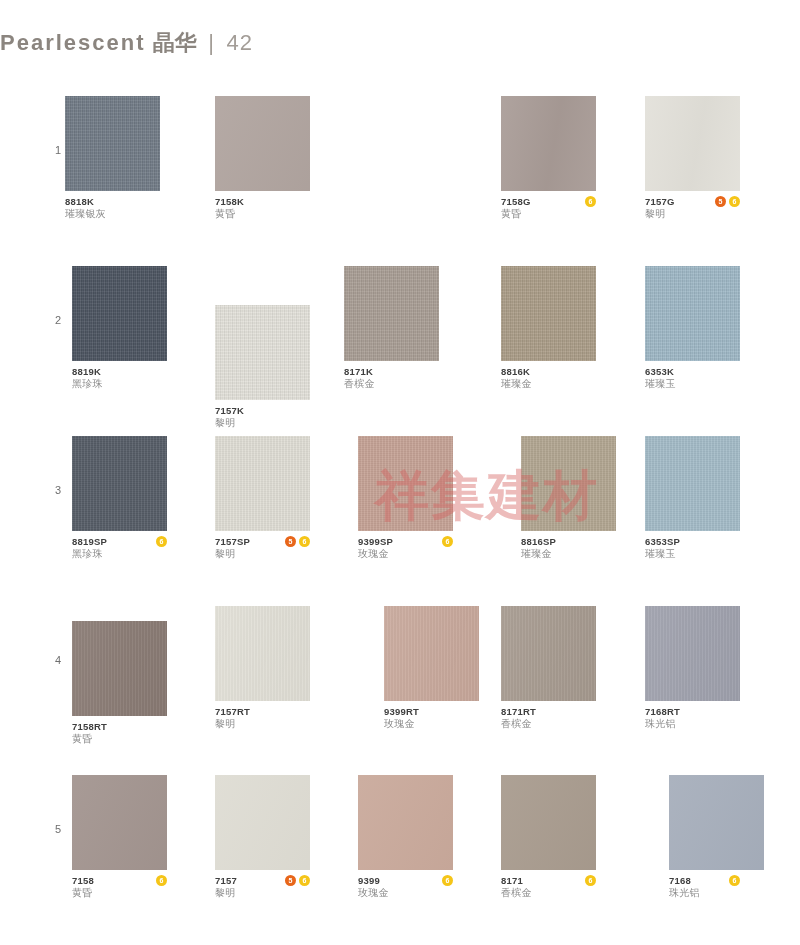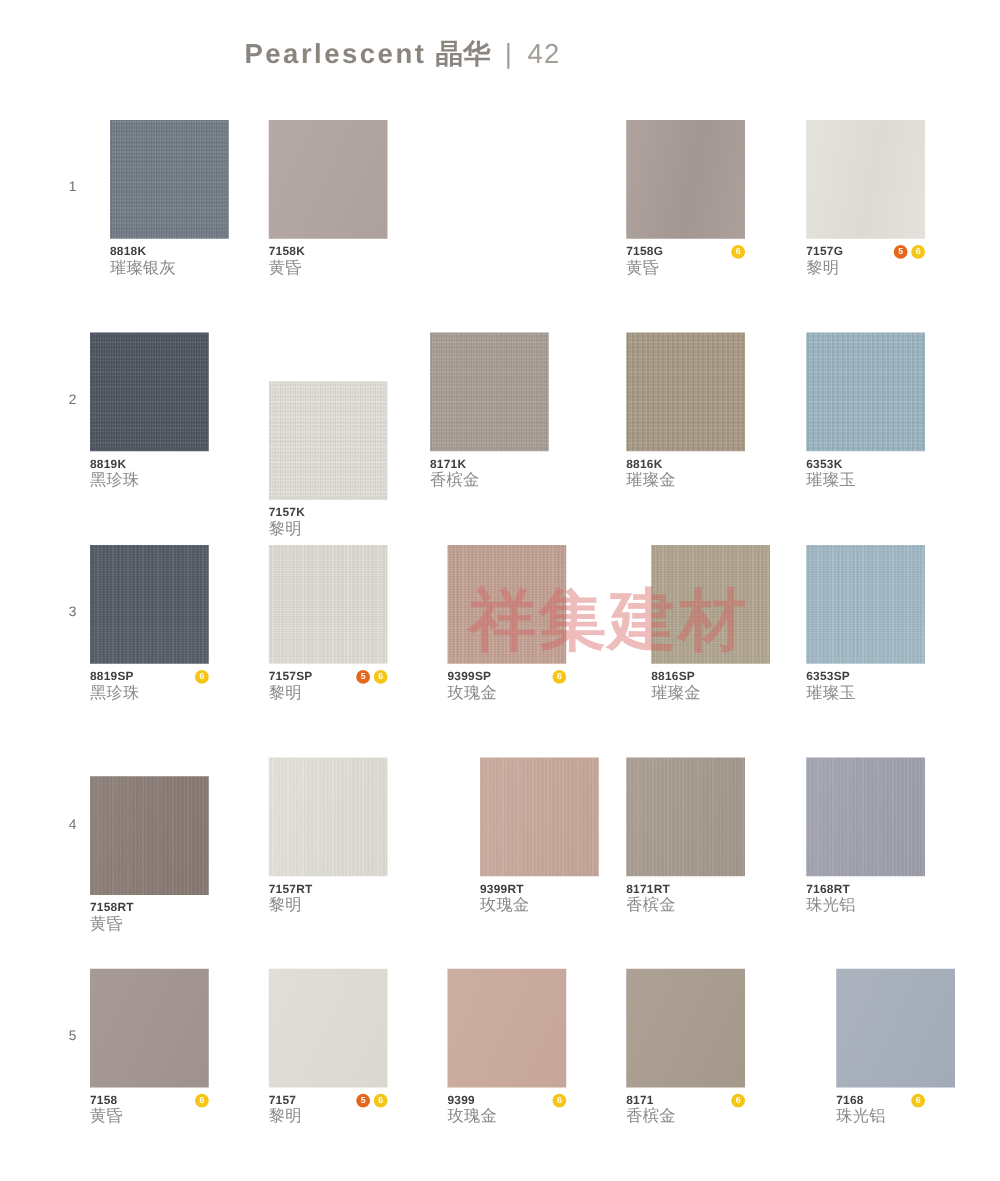--- a/index.html
+++ b/index.html
@@ -8,21 +8,21 @@
     width: 800px; height: 945px;
     background: #ffffff;
     font-family: "Liberation Sans", "DejaVu Sans", sans-serif;
     position: relative;
     overflow: hidden;
   }
 
   .page-title {
     position: absolute;
     top: 28px; left: 0; width: 644px;
-    text-align: center;
+    text-align: left;
     font-size: 22px;
     font-weight: bold;
     letter-spacing: 1.2px;
     color: #8b857f;
     white-space: nowrap;
   }
   .page-title .t-en { letter-spacing: 2px; }
   .page-title .t-cn { font-weight: bold; letter-spacing: 0px; }
   .page-title .t-sep { color: #a39d97; font-weight: normal; padding: 0 4px; }
   .page-title .t-num { color: #a39d97; font-weight: normal; letter-spacing: 1px; }
@@ -77,21 +77,21 @@
     height: 26px;
   }
   .code {
     font-size: 9.5px;
     font-weight: bold;
     color: #3f3f3f;
     letter-spacing: .2px;
     line-height: 12px;
   }
   .cname {
-    font-size: 13px;
+    font-size: 10px;
     color: #8a8a8a;
     line-height: 12px;
     letter-spacing: .2px;
   }
   .badges {
     position: absolute;
     right: 0; top: 0;
     display: flex;
     gap: 3px;
   }
@@ -125,21 +125,21 @@
 <div class="page-title">
   <span class="t-en">Pearlescent</span>
   <span class="t-cn">晶华</span>
   <span class="t-sep">|</span>
   <span class="t-num">42</span>
 </div>
 
 <div class="grid" id="grid">
     <div class="row" style="top: 96px;">
       <div class="row-num" style="top: 48px;">1</div>
-      <div class="cell" style="left: 88px;">
+      <div class="cell" style="left: 65px;">
         <div class="swatch" style="background: rgb(114, 124, 135);">
           <div class="tex tex-k"></div>
         </div>
         <div class="caption">
           <div class="code">8818K</div>
           <div class="cname">璀璨银灰</div>
         </div>
       </div>
       <div class="cell" style="left: 215px;">
         <div class="swatch" style="background: rgb(176, 164, 159);">

